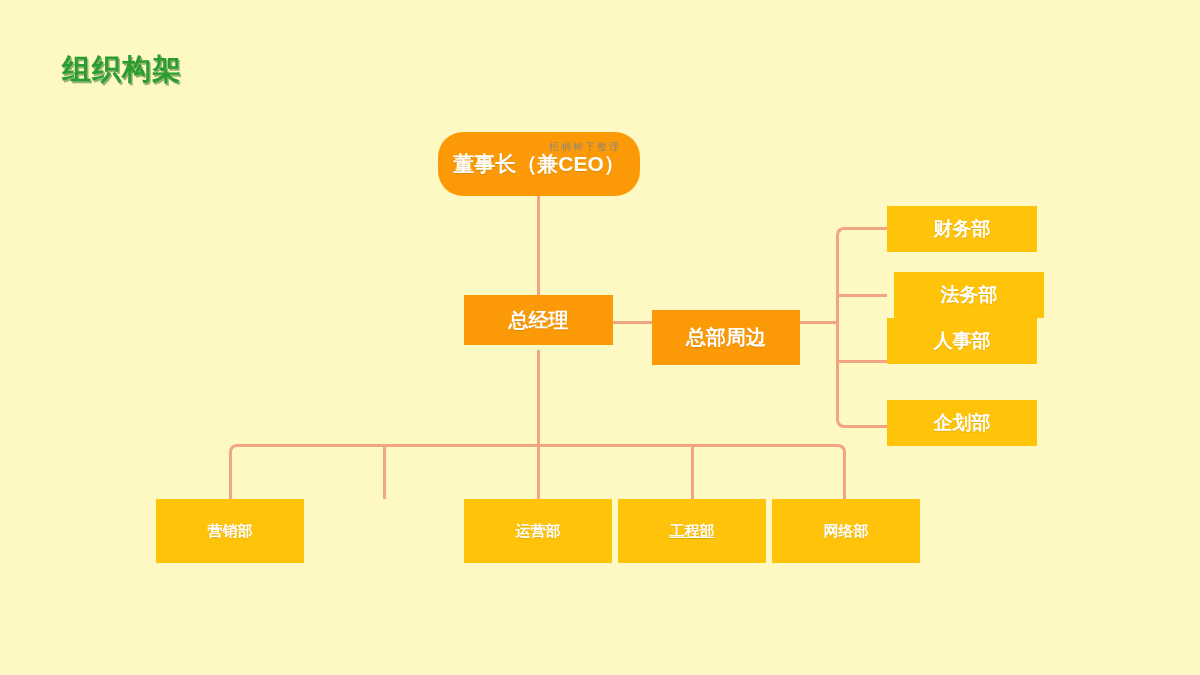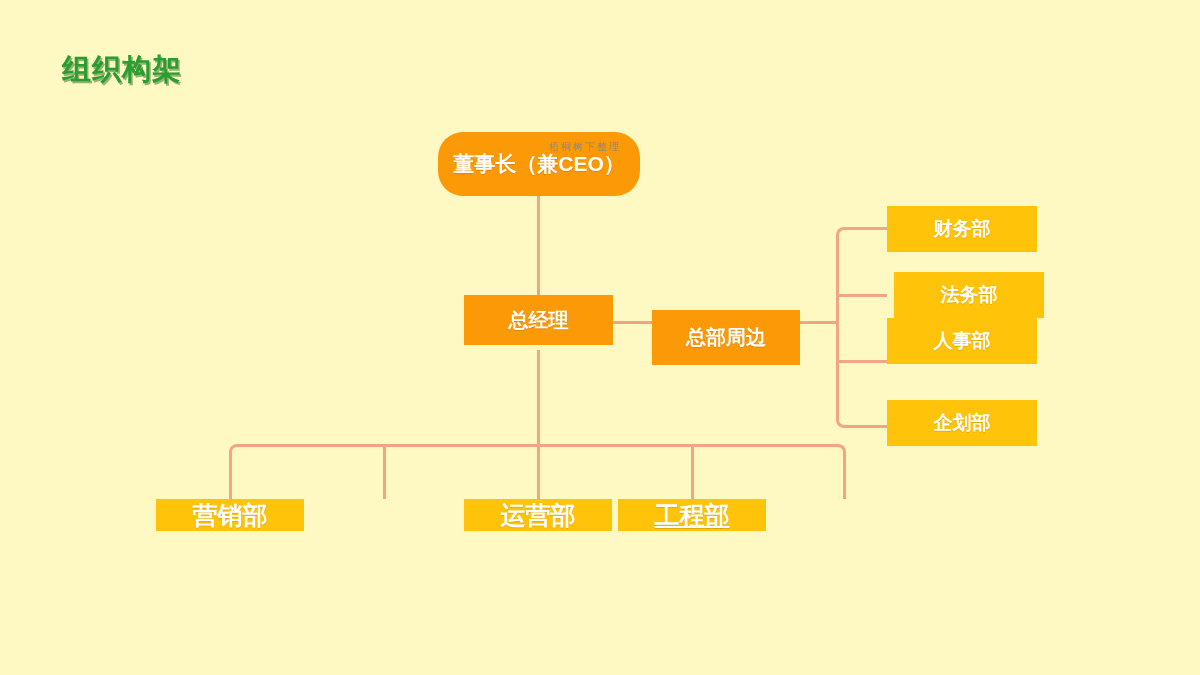--- a/index.html
+++ b/index.html
@@ -49,21 +49,21 @@
   .node-chairman { left: 438px; top: 132px; width: 202px; height: 64px; font-size: 21px; border-radius: 25px; }
   .node-gm       { left: 464px; top: 295px; width: 149px; height: 50px; font-size: 20px; }
   .node-hq       { left: 652px; top: 310px; width: 148px; height: 55px; font-size: 20px; }
 
   .node-hq-dept  { left: 887px; width: 150px; height: 46px; font-size: 19px; }
   .hq-dept-0 { top: 206px; }
   .hq-dept-1 { top: 272px; margin-left: 7px; }
   .hq-dept-2 { top: 318px; }
   .hq-dept-3 { top: 392px; margin-top: 8px; }
 
-  .node-line-dept { top: 499px; width: 148px; height: 32px; font-size: 25px; }
+  .node-line-dept { top: 499px; width: 148px; height: 64px; font-size: 15px; }
   .line-dept-0 { left: 156px; }
   .line-dept-1 { left: 310px; }
   .line-dept-2 { left: 464px; }
   .line-dept-3 { left: 618px; text-decoration: underline; }
   .line-dept-4 { left: 772px; }
 
   .line { position: absolute; z-index: 1; background: var(--connector, #F2A583); }
   .ln-chairman-gm { left: 537px; top: 196px; width: 3px; height: 99px; }
   .ln-gm-hq       { left: 613px; top: 321px; width: 39px; height: 3px; }
   .ln-hq-branch   { left: 800px; top: 321px; width: 36px; height: 3px; }
@@ -120,14 +120,15 @@
   <div class="node primary node-hq">总部周边</div>
 
   <div class="node secondary node-hq-dept hq-dept-0">财务部</div>
   <div class="node secondary node-hq-dept hq-dept-1">法务部</div>
   <div class="node secondary node-hq-dept hq-dept-2">人事部</div>
   <div class="node secondary node-hq-dept hq-dept-3">企划部</div>
 
   <div class="node secondary node-line-dept line-dept-0">营销部</div>
   <div class="node secondary node-line-dept line-dept-2">运营部</div>
   <div class="node secondary node-line-dept line-dept-3">工程部</div>
+  <div class="node secondary node-line-dept line-dept-4">网络部</div>
 
 </div>
 
 </body></html>

